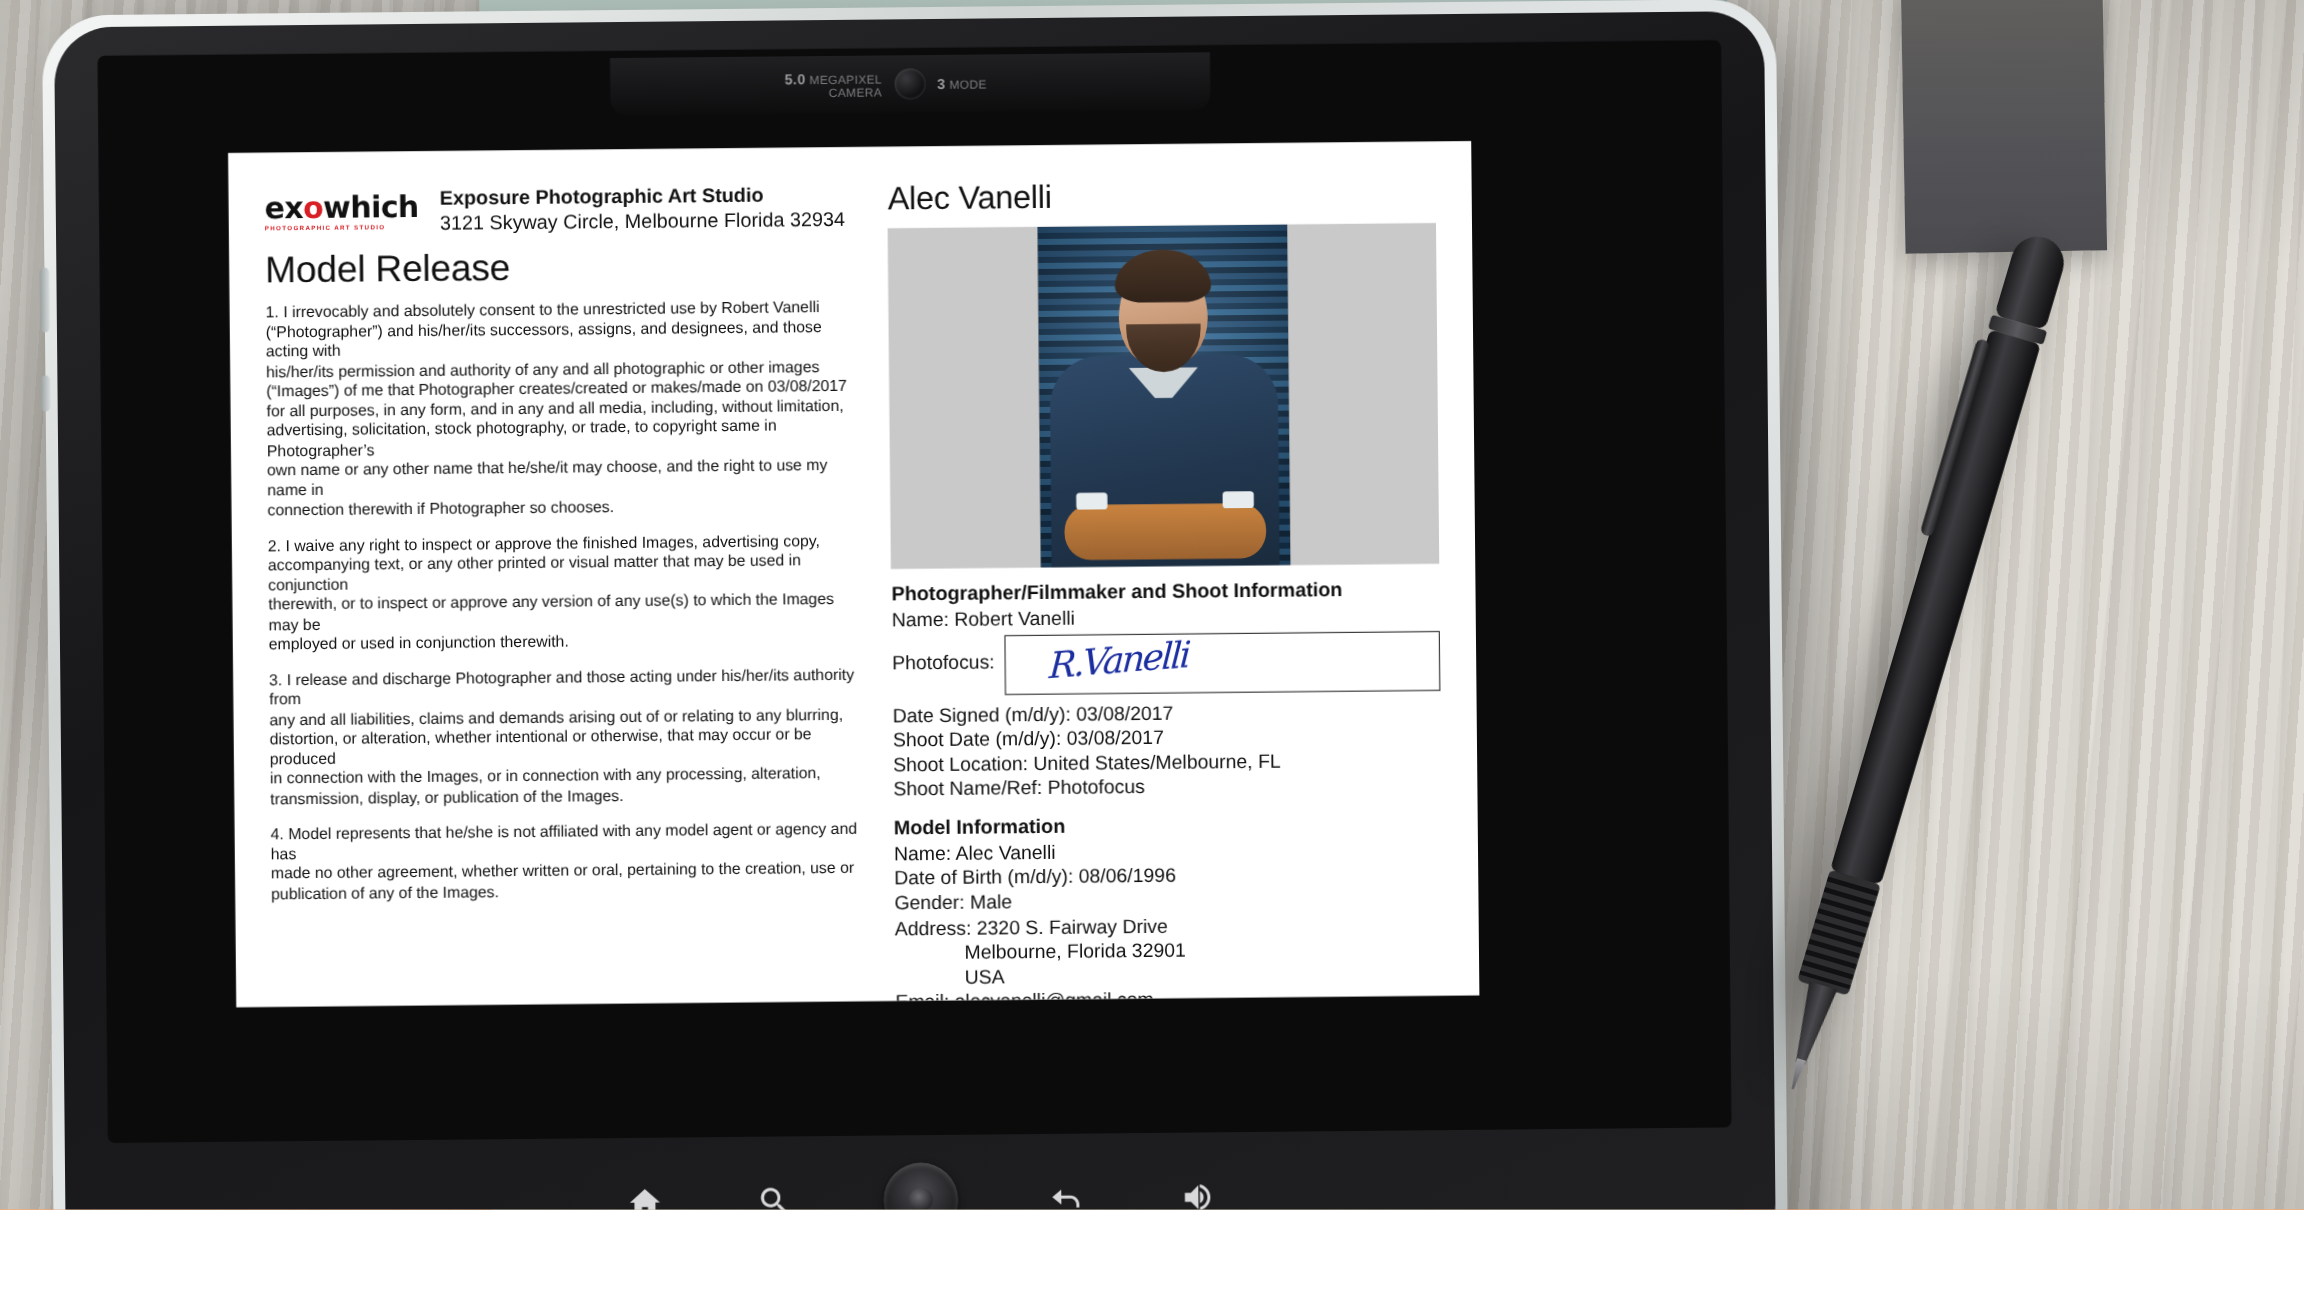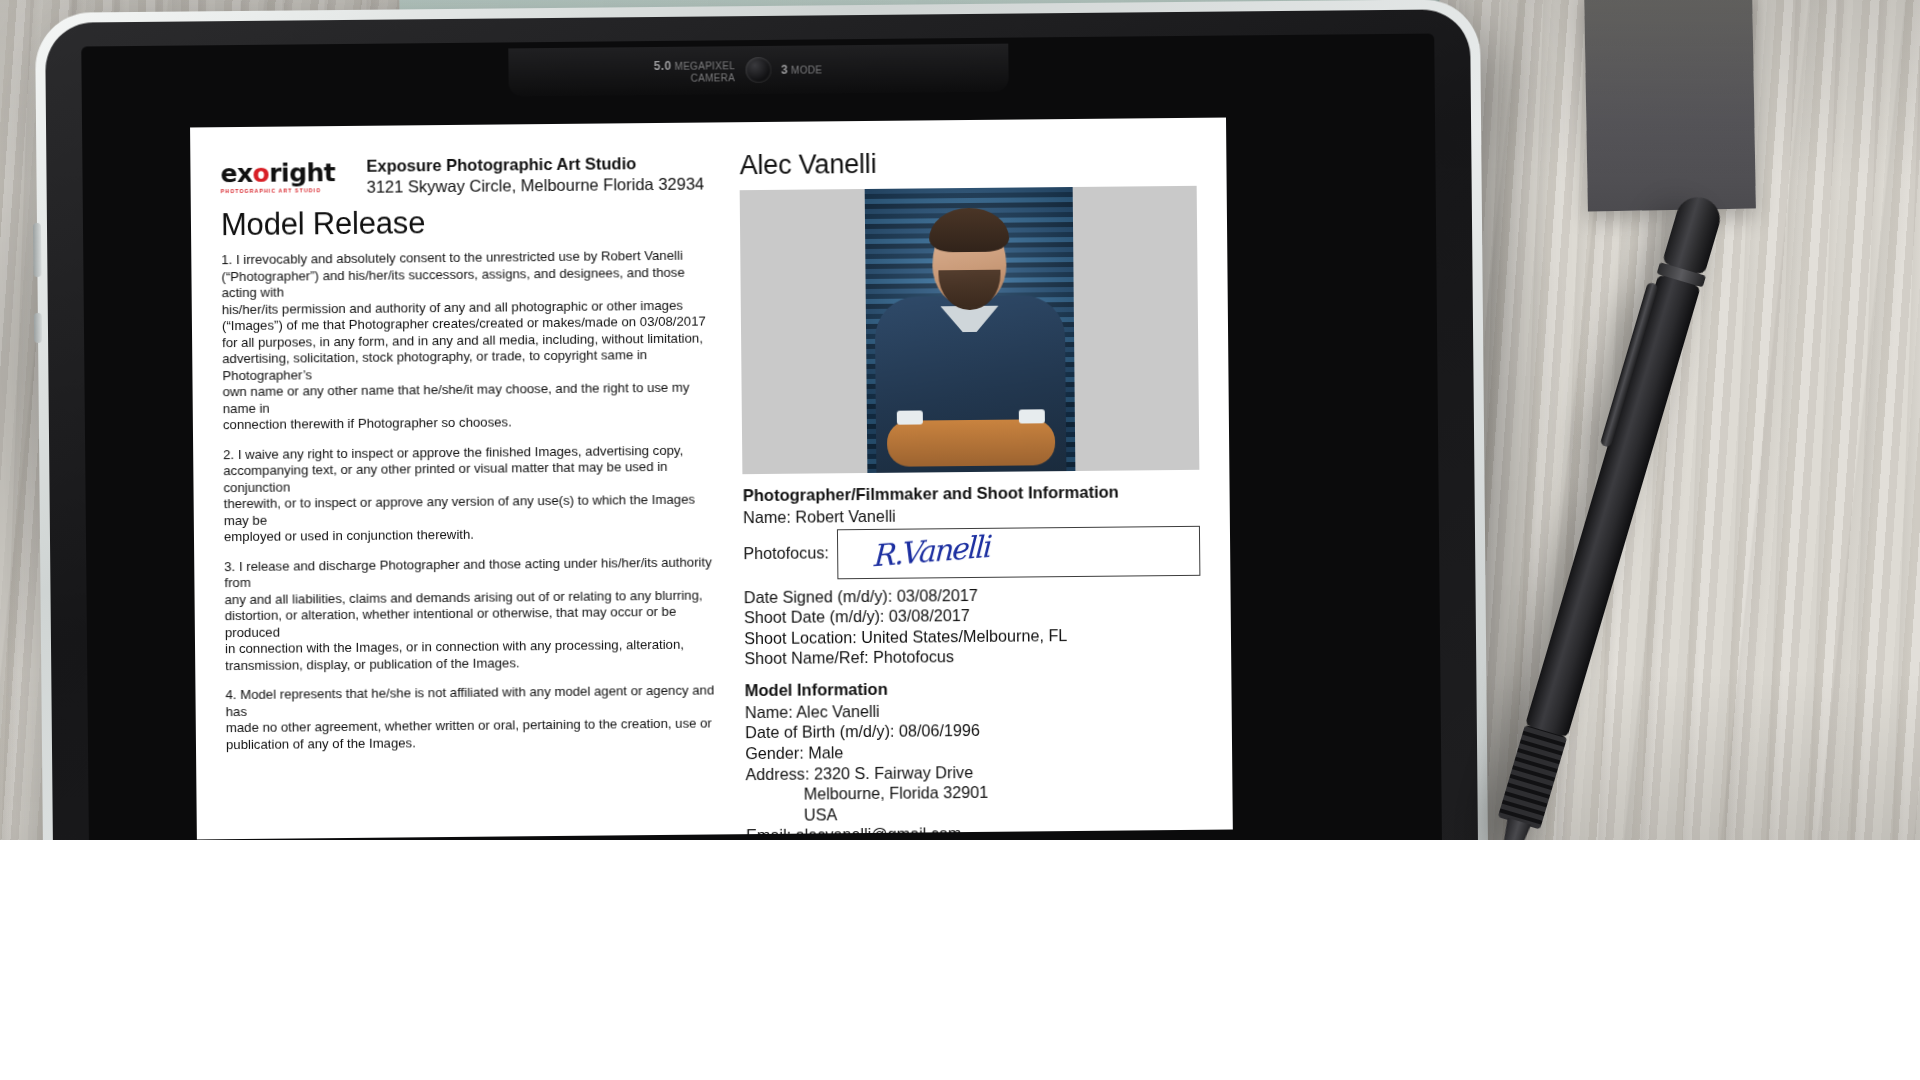--- a/index.html
+++ b/index.html
@@ -8,21 +8,21 @@
     width: 1920px;
     height: 1080px;
     overflow: hidden;
     font-family: "Liberation Sans", sans-serif;
   }
 
   
   #scene {
     position: relative;
     width: 1920px;
-    height: 840px;
+    height: 1008px;
     background: #f97316;
     overflow: hidden;
   }
 
   
   .desk {
     position: absolute;
     inset: 0;
     background:
       repeating-linear-gradient(
@@ -546,21 +546,21 @@
           <span>MODE</span>
         </div>
       </div>
 
       <div class="page">
         <div class="page-inner">
 
           <div class="col-left">
             <div class="doc-header">
               <div class="logo">
-                <div class="logo-word"><span>ex</span><span class="o">o</span><span>right</span></div>
+                <div class="logo-word"><span>ex</span><span class="o">o</span><span>which</span></div>
                 <div class="logo-sub">PHOTOGRAPHIC ART STUDIO</div>
               </div>
               <div class="studio-block">
                 <div class="studio-name">Exposure Photographic Art Studio</div>
                 <div class="studio-addr">3121 Skyway Circle, Melbourne Florida 32934</div>
               </div>
             </div>
 
             <h1 class="doc-title">Model Release</h1>
 

